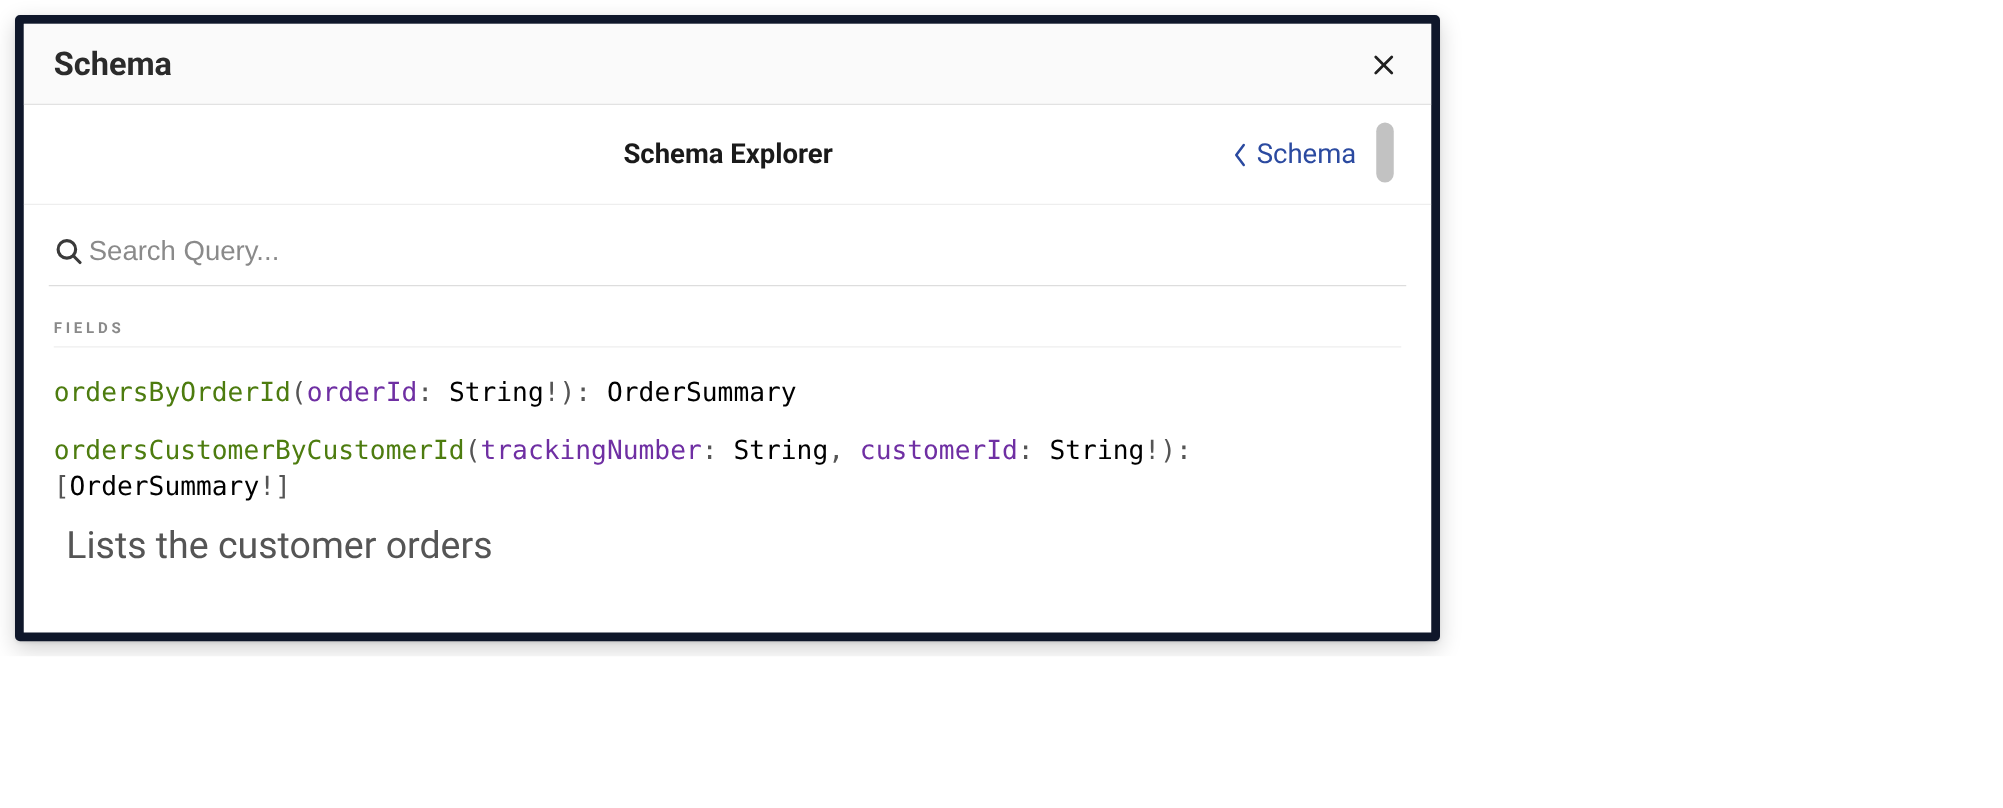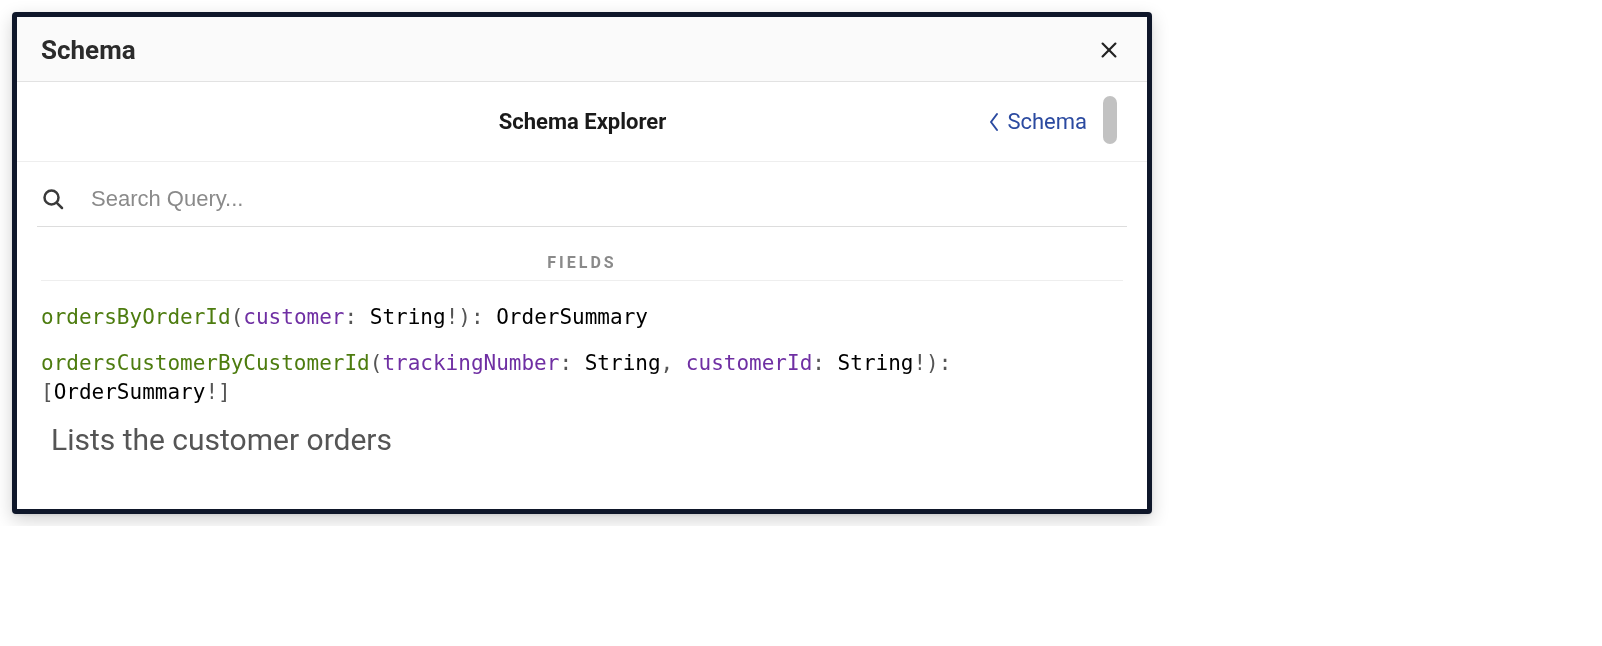--- a/index.html
+++ b/index.html
@@ -4,21 +4,21 @@
   <style>
     * { box-sizing: border-box; margin: 0; padding: 0; }
     body {
       font-family: -apple-system, BlinkMacSystemFont, "Segoe UI", Roboto, Helvetica, Arial, sans-serif;
       background: #fff;
       padding: 12px;
     }
     .panel {
       width: 1140px;
       background: #fff;
-      border: 5px solid #0f172a;
+      border: 7px solid #0f172a;
       border-radius: 4px;
       box-shadow: 0 6px 18px rgba(0,0,0,0.18), 0 1px 3px rgba(0,0,0,0.08);
       overflow: hidden;
     }
     .panel-header {
       display: flex;
       align-items: center;
       justify-content: space-between;
       padding: 18px 24px 16px 24px;
       background: #fafafa;
@@ -70,21 +70,21 @@
       top: 14px;
       width: 14px;
       height: 48px;
       background: #c2c2c2;
       border-radius: 7px;
     }
 
     .search-row {
       display: flex;
       align-items: center;
-      gap: 26px;
+      gap: 4px;
       margin: 14px 20px 0 20px;
       padding: 10px 4px 14px 4px;
       border-bottom: 1px solid #ddd;
     }
     .search-row svg { width: 24px; height: 24px; color: #3a3a3a; flex-shrink: 0; }
     .search-input {
       border: none;
       outline: none;
       font-size: 22px;
       color: #333;
@@ -95,26 +95,25 @@
 
     .desc {
       padding: 20px 24px 8px 24px;
       font-size: 22px;
       color: #444;
     }
 
     .section-label {
       margin: 26px 24px 6px 24px;
       padding-bottom: 8px;
-      font-size: 16px;
+      font-size: 12px;
       letter-spacing: 3px;
       font-weight: 700;
       color: #8a8a8a;
       border-bottom: 1px solid #eee;
-      text-align: center;
     }
 
     .fields {
       padding: 16px 24px 30px 24px;
       font-family: ui-monospace, SFMono-Regular, Menlo, Consolas, monospace;
       font-size: 21px;
       line-height: 1.35;
       color: #333;
     }
     .field-block { margin-bottom: 18px; }
@@ -162,21 +161,21 @@
       <line x1="21" y1="21" x2="15.8" y2="15.8"></line>
     </svg>
     <input class="search-input" type="text" placeholder="Search Query..." style="">
   </div>
 
 
   <div class="section-label">FIELDS</div>
 
   <div class="fields" id="fields-container">
       <div class="field-block">
-        <div><span class="t-name clk">ordersByOrderId</span><span class="t-punc">(</span><span class="t-arg clk">customer</span><span class="t-punc">: </span><span class="t-type clk">String</span><span class="t-punc">!</span><span class="t-punc">): </span><span class="t-type clk">OrderSummary</span></div>
+        <div><span class="t-name clk">ordersByOrderId</span><span class="t-punc">(</span><span class="t-arg clk">orderId</span><span class="t-punc">: </span><span class="t-type clk">String</span><span class="t-punc">!</span><span class="t-punc">): </span><span class="t-type clk">OrderSummary</span></div>
       </div>
       <div class="field-block">
         <div><span class="t-name clk">ordersCustomerByCustomerId</span><span class="t-punc">(</span><span class="t-arg clk">trackingNumber</span><span class="t-punc">: </span><span class="t-type clk">String</span><span class="t-punc">, </span><span class="t-arg clk">customerId</span><span class="t-punc">: </span><span class="t-type clk">String</span><span class="t-punc">!</span><span class="t-punc">): </span><br><span class="t-punc">[</span><span class="t-type clk">OrderSummary</span><span class="t-punc">!</span><span class="t-punc">]</span></div>
         <div class="field-desc" style="margin-top: 14px;">Lists the customer orders</div>
       </div>
     </div>
 
 </div>
 
 </body></html>

